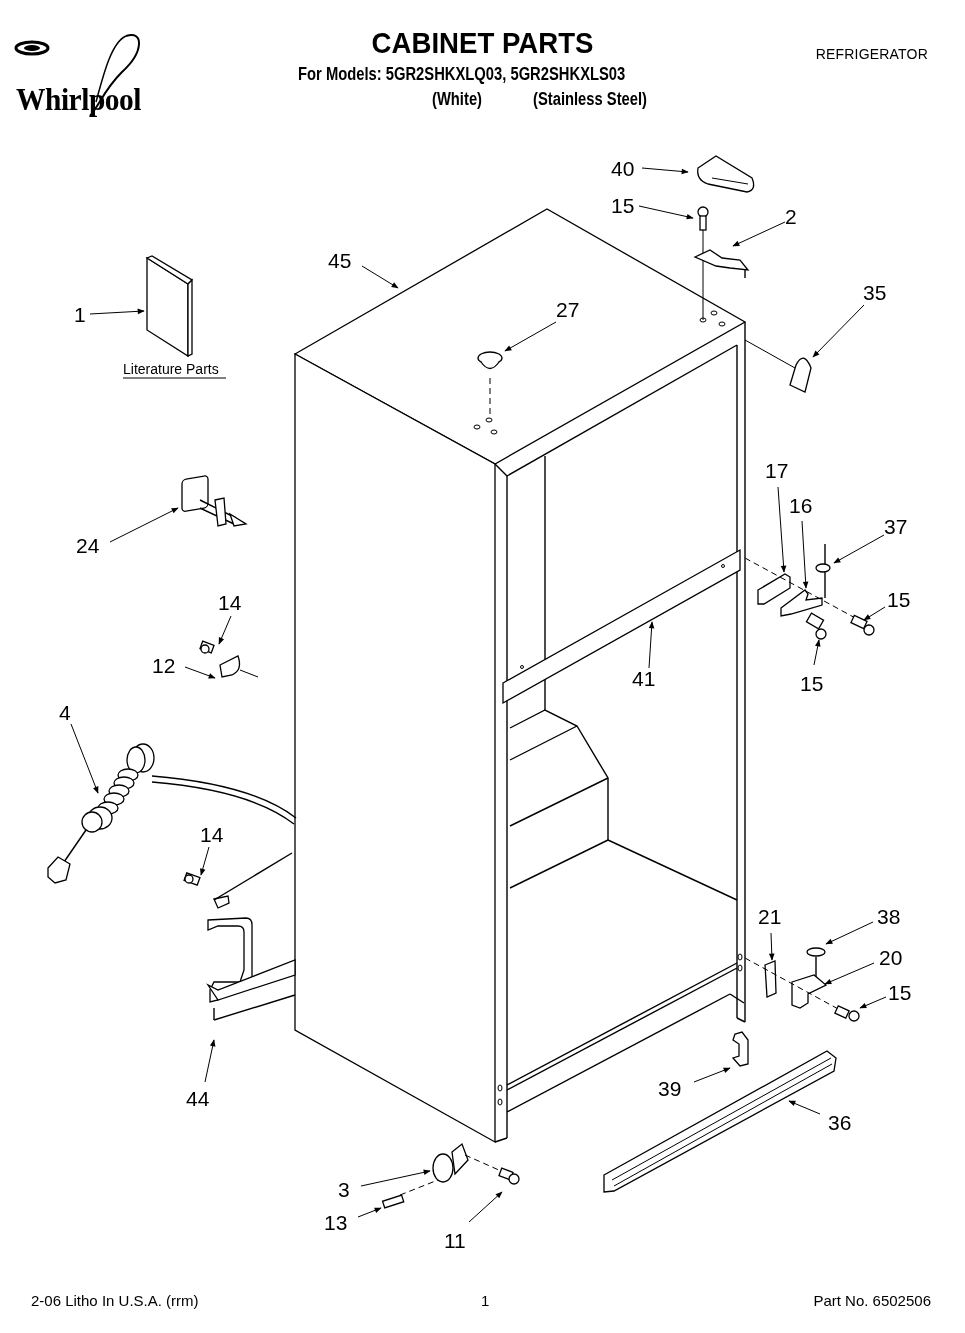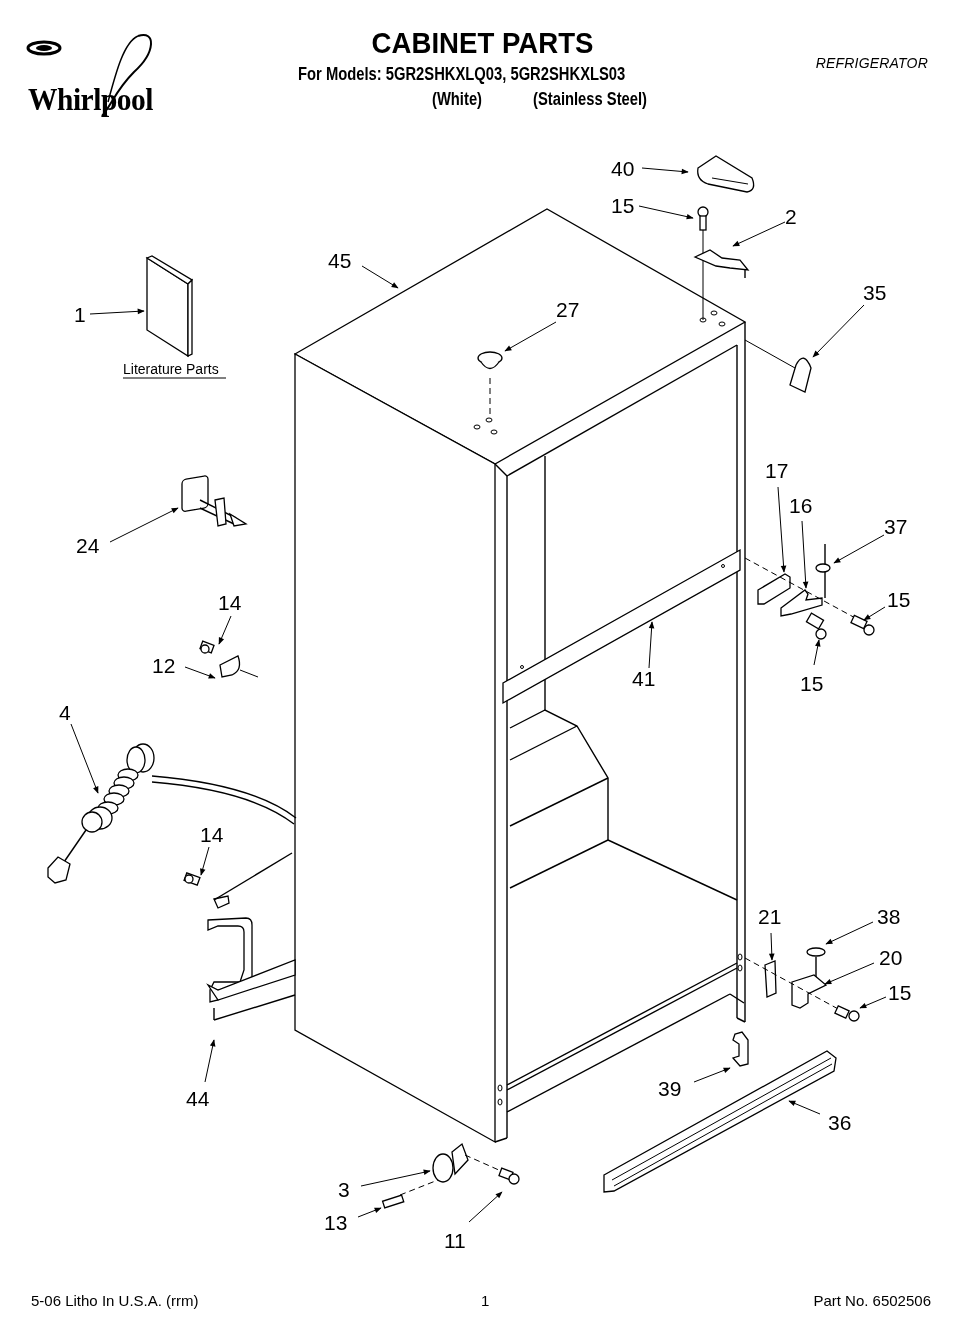--- a/index.html
+++ b/index.html
@@ -1,27 +1,27 @@
 <!DOCTYPE html>
 <html><head>
 <meta charset="utf-8">
 <style>
   html, body { margin: 0; padding: 0; background: #ffffff; }
   body { width: 965px; height: 1333px; position: relative; overflow: hidden;
          font-family: "Liberation Sans", sans-serif; color: #000; }
-  .brand { position: absolute; left: 16px; top: 32px; width: 180px; height: 80px; text-align: right; }
+  .brand { position: absolute; left: 4px; top: 32px; width: 180px; height: 80px; text-align: right; }
   .brand-text { position: absolute; left: 12px; top: 50px; font-family: "Liberation Serif", serif;
                 font-size: 31px; font-weight: bold; letter-spacing: -0.5px; transform: scaleX(0.95); transform-origin: left; }
   .title { position: absolute; left: 0; width: 965px; top: 26px; text-align: center;
            font-size: 30px; font-weight: bold; letter-spacing: 0px; transform: scaleX(0.92); }
   .subtitle { position: absolute; left: 298px; top: 64px; font-size: 18px; font-weight: bold;
               transform: scaleX(0.82); transform-origin: left; white-space: nowrap; }
   .variant { position: absolute; top: 89px; font-size: 18px; font-weight: bold;
              transform: scaleX(0.82); transform-origin: left; white-space: nowrap; }
-  .category { position: absolute; right: 37px; top: 55px; font-size: 14px; letter-spacing: 0.2px; font-style: italic; }
+  .category { position: absolute; right: 37px; top: 46px; font-size: 14px; letter-spacing: 0.2px; }
   .footer { position: absolute; top: 1292px; font-size: 15px; }
   svg.diagram { position: absolute; left: 0; top: 0; }
   .lbl { font-family: "Liberation Sans", sans-serif; font-size: 21px; fill: #000; }
   .ln { stroke: #000; stroke-width: 1.4; fill: none; }
   .thin { stroke: #000; stroke-width: 1; fill: none; }
   .part { stroke: #000; stroke-width: 1.3; fill: #fff; }
   .dash { stroke: #000; stroke-width: 1; fill: none; stroke-dasharray: 6 4; }
 </style>
 </head>
 <body>
@@ -263,15 +263,15 @@
     <text class="lbl" x="888" y="1000">15</text>
     <text class="lbl" x="658" y="1096">39</text>
     <text class="lbl" x="828" y="1130">36</text>
     <text class="lbl" x="186" y="1106">44</text>
     <text class="lbl" x="338" y="1197">3</text>
     <text class="lbl" x="324" y="1230">13</text>
     <text class="lbl" x="444" y="1248">11</text>
   </g>
 </svg>
 
-<div class="footer" style="left:31px">5-06 Litho In U.S.A. (rrm)</div>
+<div class="footer" style="left:31px">2-06 Litho In U.S.A. (rrm)</div>
 <div class="footer" style="left:481px">1</div>
 <div class="footer" style="right:34px">Part No. 6502506</div>
 
 </body></html>

